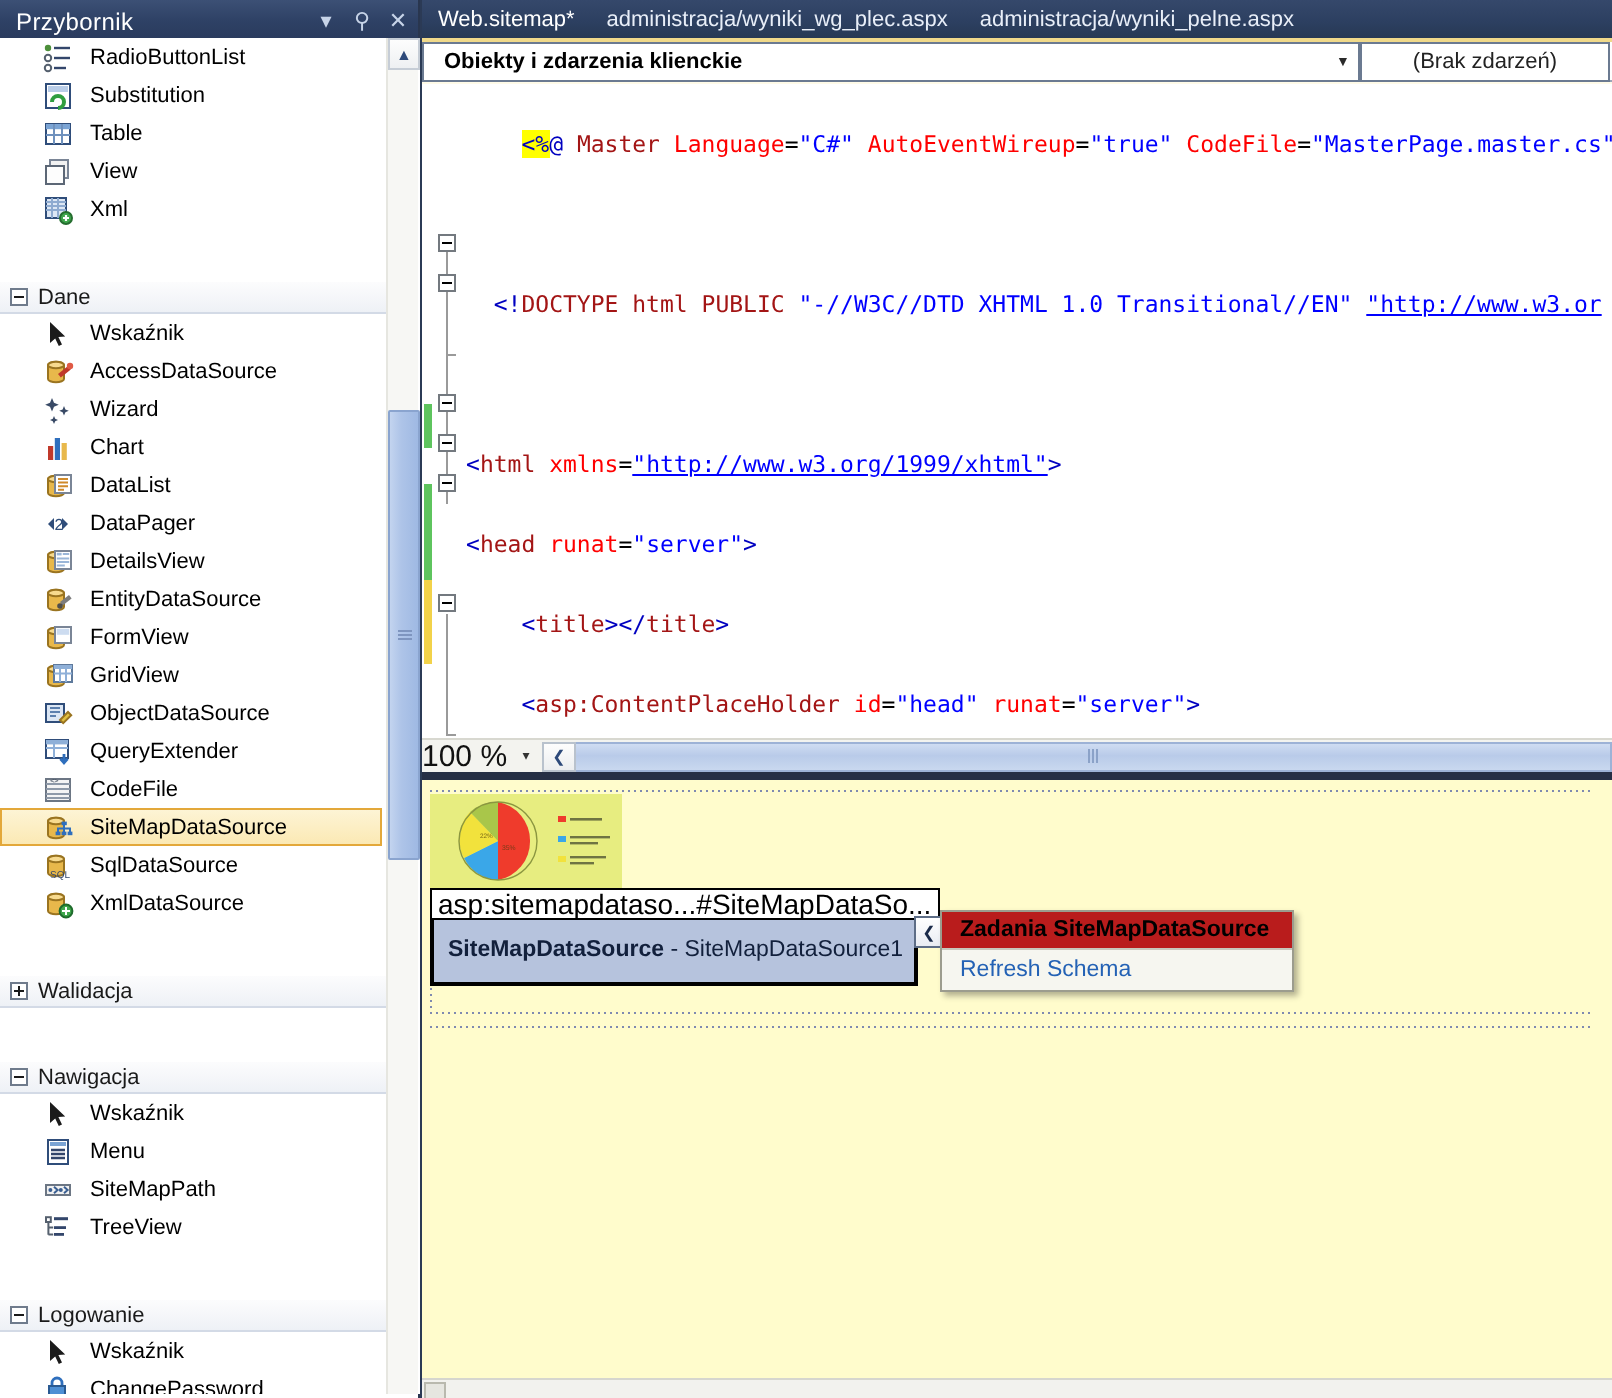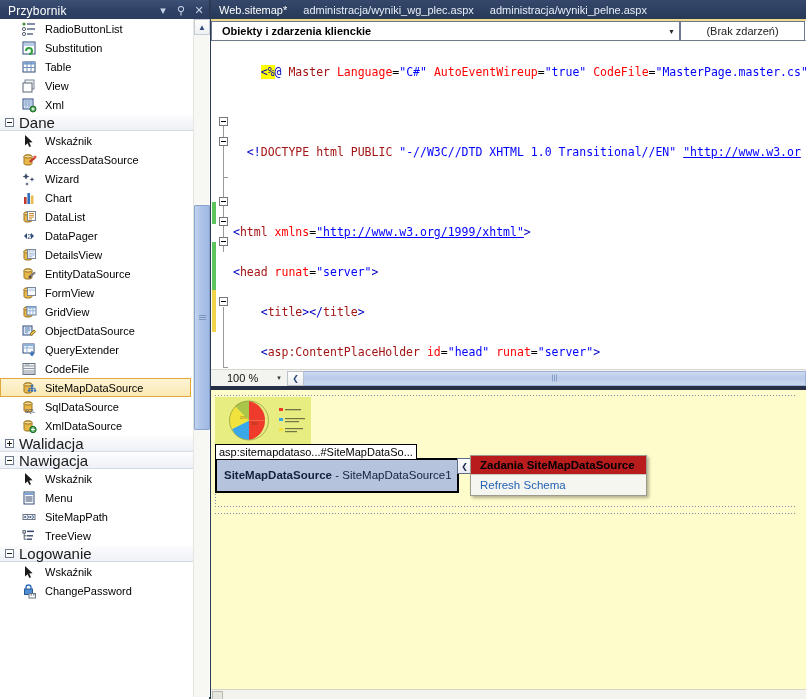--- a/index.html
+++ b/index.html
@@ -44,22 +44,23 @@
   }
   .tb-list { position: absolute; left: 0; top: 0; width: 193px; }
   .tb-group {
     height: 17px;
     background: linear-gradient(to bottom,#fcfcfd 0%, #eef1f6 100%);
     border-top: 1px solid #ffffff;
     border-bottom: 1px solid #d3dae6;
     display: flex; align-items: center;
     padding-left: 5px;
     color: #1a1a1a;
-    font-size: 15px;
-    box-sizing: border-box;
+    font-size: 11px;
+    box-sizing: border-box;
+    margin-top: 26px;
   }
   .tb-group .exp {
     width: 9px; height: 9px;
     border: 1px solid #6f7b8c;
     background: #fff;
     margin-right: 5px;
     position: relative;
     box-sizing: border-box;
     flex: none;
   }
@@ -216,21 +217,21 @@
 
   
   #hbar {
     position: absolute; left: 0; top: 348px;
     width: 595px; height: 17px;
     background: #f3f3ef;
     display: flex; align-items: center;
     border-top: 1px solid #d8d8d0;
     box-sizing: border-box;
   }
-  #zoomlbl { width: 44px; padding-left: 16px; font-size: 11px; color: #111; }
+  #zoomlbl { width: 44px; padding-left: 0; font-size: 15px; color: #111; }
   #zoomarrow { width: 16px; text-align: center; font-size: 7px; color: #333; }
   #hsb-left {
     width: 17px; height: 15px;
     background: linear-gradient(to bottom,#fdfdfd,#eceef0);
     border: 1px solid #b9c2cd; box-sizing: border-box;
     display: flex; align-items: center; justify-content: center;
     color: #2e4a7a; font-size: 8px;
   }
   #hsb-track {
     flex: 1; height: 15px;
@@ -276,21 +277,21 @@
     border: 0;
   }
 
   #ctrl-tag {
     position: absolute; left: 0; top: 49px;
     height: 16px;
     background: #ffffff;
     border: 1px solid #000000;
     display: flex; align-items: center;
     padding: 0 3px;
-    font-size: 11px;
+    font-size: 14px;
     color: #000;
     white-space: nowrap;
     box-sizing: border-box;
     z-index: 4;
   }
 
   #ctrl-box {
     position: absolute; left: 0; top: 63px;
     width: 244px; height: 35px;
     background: #b6c3dd;

